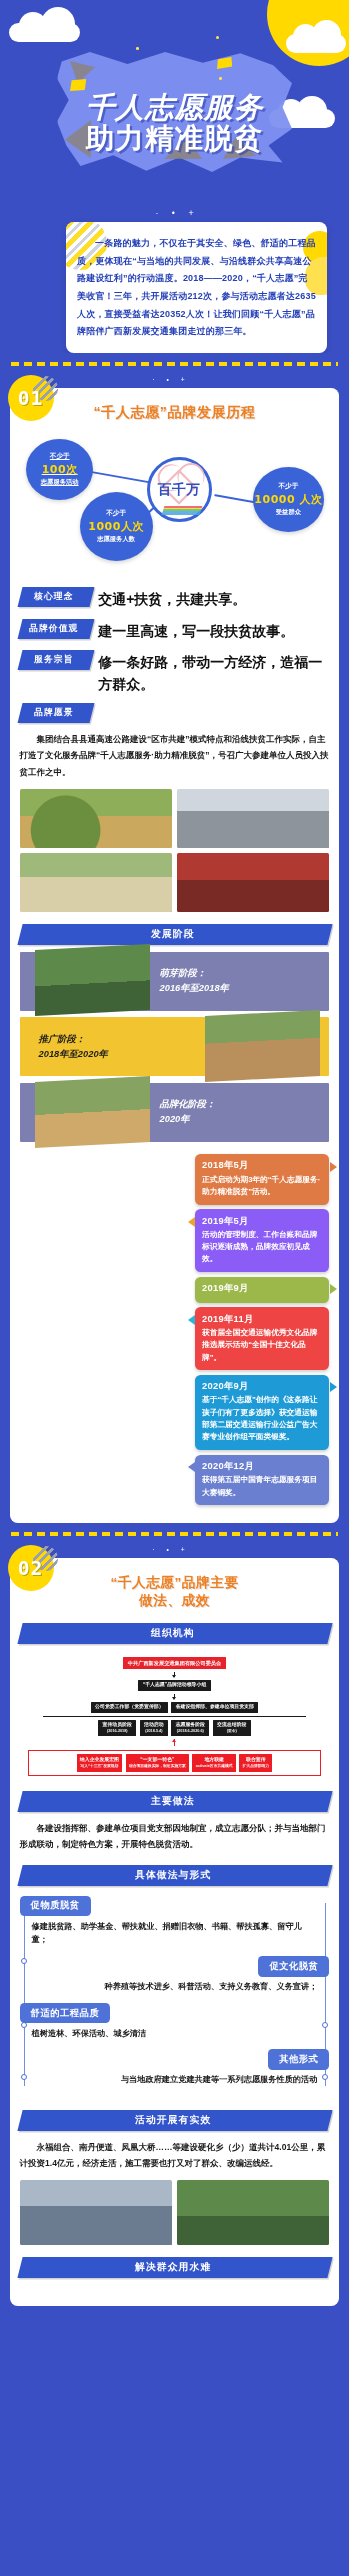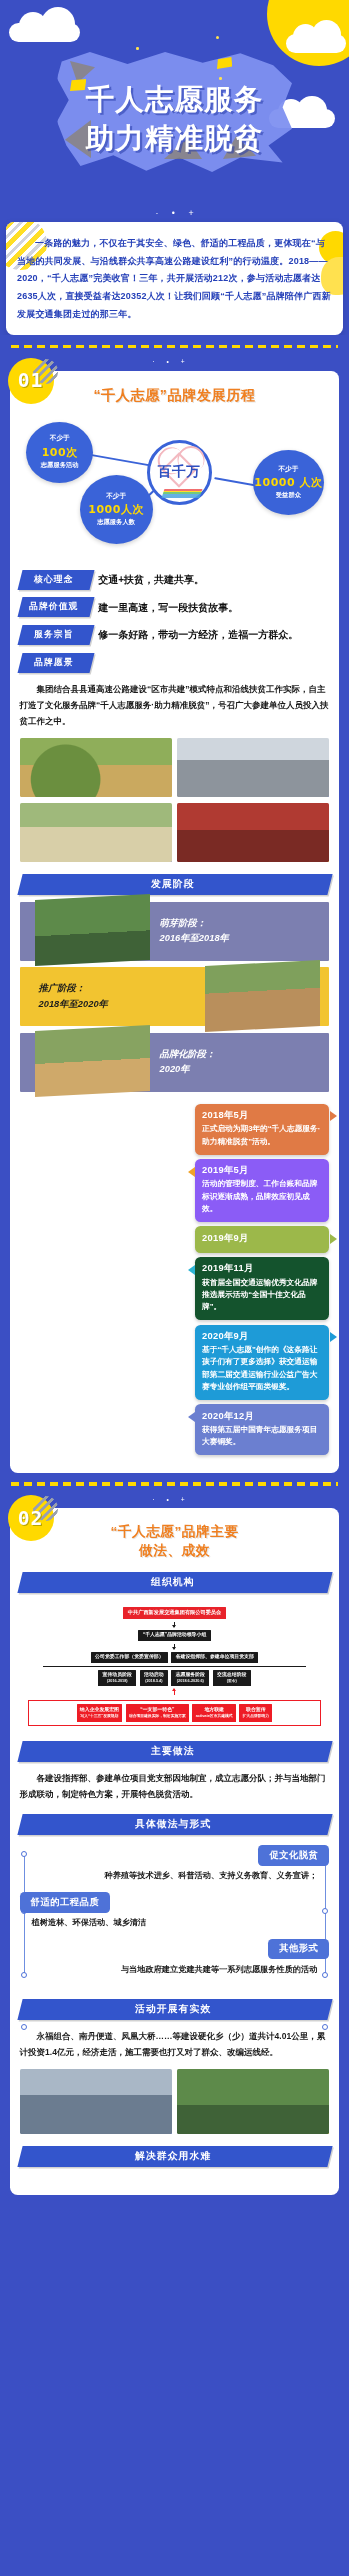--- a/index.html
+++ b/index.html
@@ -53,28 +53,28 @@
   .hero .chip { position:absolute; background:#ffd900; }
   .ch1 { left: 217px; top: 57px; width: 15.3px; height: 12px; clip-path: polygon(6% 18%,94% 0,100% 80%,0 100%); }
   .ch2 { left: 70px; top: 79px; width: 16.4px; height: 12px; clip-path: polygon(10% 10%,100% 0,90% 92%,0 100%); }
 
   .hero h1 {
     position: absolute; left: 0; right: 0; text-align: center;
     font-size: 28.5px; line-height: 1.14; font-weight: 900; letter-spacing: 1.1px;
     color: #fff; text-shadow: 2.2px 2.2px 0 rgba(40,60,170,.55);
     font-family: "DejaVu Sans", sans-serif;
   }
-  .hero h1.l1 { top: 84px; }
+  .hero h1.l1 { top: 92px; font-style: italic; }
   .hero h1.l2 { top: 123px; }
 
   .hero .stars { position: absolute; left: 0; right: 0; bottom: 12px; text-align: center; color: #fff; }
   .hero .stars span { display:inline-block; margin: 0 5.5px; }
 
   
-  .intro-wrap { position: relative; padding: 0 6px 0; margin-top: -7.7px; }
+  .intro-wrap { position: relative; padding: 0 22px 0; margin-top: -7.7px; margin-left: 44px; }
   .intro-card {
     position: relative; background: #fff; border-radius: 7.7px;
     padding: 13px 11px 12px; overflow: hidden;
     box-shadow: 0 2.2px 7.7px rgba(0,0,0,.12);
   }
   .intro-card .blob-y {
     position:absolute; right:-8.8px; top:8.8px; width:33px; height:33px;
     background:#ffd900; border-radius:50%;
   }
   .intro-card .blob-y2 {
@@ -125,21 +125,21 @@
   .bubbles { position: relative; height: 148px; margin: 2.2px 0 3.3px; }
   .bub {
     position:absolute; border-radius:50%; background:#3a63d8; color:#fff;
     display:flex; flex-direction:column; align-items:center; justify-content:center;
     text-align:center; box-shadow: 0 1.6px 4.4px rgba(0,0,0,.18);
   }
   .bub .small { font-size: 6.6px; font-weight:700; }
   .bub .big { font-size: 11px; font-weight: 900; color:#ffd900; letter-spacing:0.5px;
               font-family:"DejaVu Sans", sans-serif; margin: 1.1px 0; }
   .bub .cap { font-size: 6.3px; font-weight:700; }
-  .b-left  { left: 6.6px;  top: 7.7px;  width: 67px; height: 61px; }
+  .b-left  { left: 6.6px;  top: 7.7px;  width: 67px; height: 61px; text-decoration: underline; }
   .b-right { right: 5.5px; top: 36px;  width: 71px; height: 65px; }
   .b-down  { left: 60px; top: 61px; width: 73px; height: 69px; }
   .b-center {
     left: 127px; top: 26px; width: 65px; height: 65px; border-radius:50%;
     background:#fff; border: 3.8px solid #3a63d8; position:absolute;
     display:flex; align-items:center; justify-content:center;
   }
   .b-center .ctext { font-size: 13.7px; font-weight: 900; color:#2d4fc0; letter-spacing: 0.5px; z-index:2; }
   .b-center .heart {
     position:absolute; left:50%; top:46%; transform: translate(-50%,-50%) rotate(-45deg);
@@ -162,21 +162,21 @@
 
   
   .rib-row { display:flex; align-items:flex-start; gap: 6.6px; margin: 7.7px 0 0; }
   .ribbon {
     flex: 0 0 auto; min-width: 72px; background:#3355cc; color:#fff;
     font-weight: 900; font-size: 8.8px; letter-spacing: 1.1px;
     padding: 3.8px 12px 4.4px 7.7px; text-align:center;
     transform: skewX(-14deg); box-shadow: 1.6px 1.6px 0 rgba(0,0,0,.18);
   }
   .ribbon span { display:inline-block; transform: skewX(14deg); }
-  .rib-text { flex:1; font-size: 10px; line-height: 1.55; color:#111; font-weight:700; padding-top: 2.2px; }
+  .rib-text { flex:1; font-size: 14px; line-height: 1.55; color:#111; font-weight:700; padding-top: 2.2px; }
 
   .sec-head { margin: 12px 0 6.6px; }
   .sec-head .ribbon { min-width: 82px; font-size: 9.8px; }
 
   .para { font-size: 8.5px; line-height: 1.9; text-indent: 2em; color:#1a1a1a; font-weight:700; margin-top: 7.7px; }
 
   
   .photos { display:grid; grid-template-columns: 1fr 1fr; gap: 5.5px; margin: 8.8px 0 2.2px; }
   .ph { position:relative; height: 59px; border-radius: 1.6px; overflow:hidden; }
   .ph.tall { height: 65px; }
@@ -420,21 +420,21 @@
             <div class="date" style="color:#fff">2019年5月</div>
             <div class="desc" style="color:#fff">活动的管理制度、工作台账和品牌标识逐渐成熟，品牌效应初见成效。</div>
           </div>
         </div>
         <div class="tl-item left">
           <div class="bubble" style="background:#9cb84a;color:#9cb84a">
             <div class="date" style="color:#fff">2019年9月</div>
           </div>
         </div>
         <div class="tl-item right">
-          <div class="bubble" style="background:#14532d;color:#2eb4d4">
+          <div class="bubble" style="background:#ef4444;color:#2eb4d4">
             <div class="date" style="color:#fff">2019年11月</div>
             <div class="desc" style="color:#fff">获首届全国交通运输优秀文化品牌推选展示活动“全国十佳文化品牌”。</div>
           </div>
         </div>
         <div class="tl-item left">
           <div class="bubble" style="background:#1e9bd7;color:#1e9bd7">
             <div class="date" style="color:#fff">2020年9月</div>
             <div class="desc" style="color:#fff">基于“千人志愿”创作的《这条路让孩子们有了更多选择》获交通运输部第二届交通运输行业公益广告大赛专业创作组平面类银奖。</div>
           </div>
         </div>
@@ -534,20 +534,24 @@
         <div class="rail-l"></div>
         <div class="rail-r"></div>
         <div class="knob" style="left:1.6px;top:7.7px"></div>
         <div class="knob" style="left:1.6px;top:65px"></div>
         <div class="knob" style="right:1.6px;top:65px"></div>
         <div class="knob" style="left:1.6px;top:129px"></div>
         <div class="knob" style="right:1.6px;top:129px"></div>
         <div class="knob" style="left:1.6px;top:181px"></div>
         <div class="knob" style="right:1.6px;top:181px"></div>
 
+        <div class="conn-item l">
+          <span class="pill">促物质脱贫</span>
+          <div class="body">修建脱贫路、助学基金、帮扶就业、捐赠旧衣物、书籍、帮扶孤寡、留守儿童；</div>
+        </div>
         <div class="conn-item r">
           <span class="pill">促文化脱贫</span>
           <div class="body">种养殖等技术进乡、科普活动、支持义务教育、义务宣讲；</div>
         </div>
         <div class="conn-item l">
           <span class="pill">舒适的工程品质</span>
           <div class="body">植树造林、环保活动、城乡清洁</div>
         </div>
         <div class="conn-item r">
           <span class="pill">其他形式</span>

